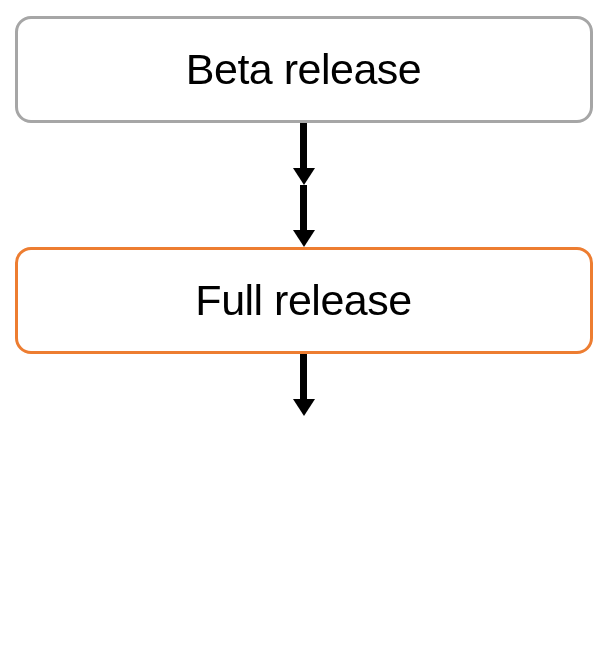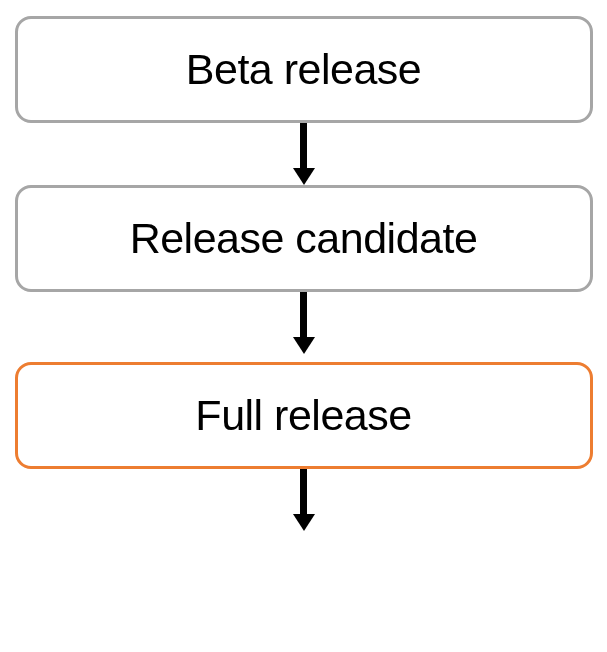--- a/index.html
+++ b/index.html
@@ -31,21 +31,20 @@
     border: 3px solid var(--border-gray);
     border-radius: 16px;
     background: var(--bg-color);
     display: flex;
     align-items: center;
     justify-content: center;
     flex: none;
   }
   .flow-node.highlighted {
     border-color: var(--border-orange);
-    margin-top: 8px;
   }
   .flow-node .label {
     font-size: 43px;
     line-height: 1;
     color: var(--text-color);
     white-space: nowrap;
     letter-spacing: -0.5px;
   }
   .arrow {
     height: 62px;
@@ -74,23 +73,20 @@
 
   <div class="flow-node">
     <span class="label">Beta release</span>
   </div>
 
   <div class="arrow">
     <div class="shaft"></div>
     <div class="head"></div>
   </div>
 
-  <div class="flow-node">
-    <span class="label">Release candidate</span>
-  </div>
 
   <div class="arrow">
     <div class="shaft"></div>
     <div class="head"></div>
   </div>
 
   <div class="flow-node highlighted">
     <span class="label">Full release</span>
   </div>
 

